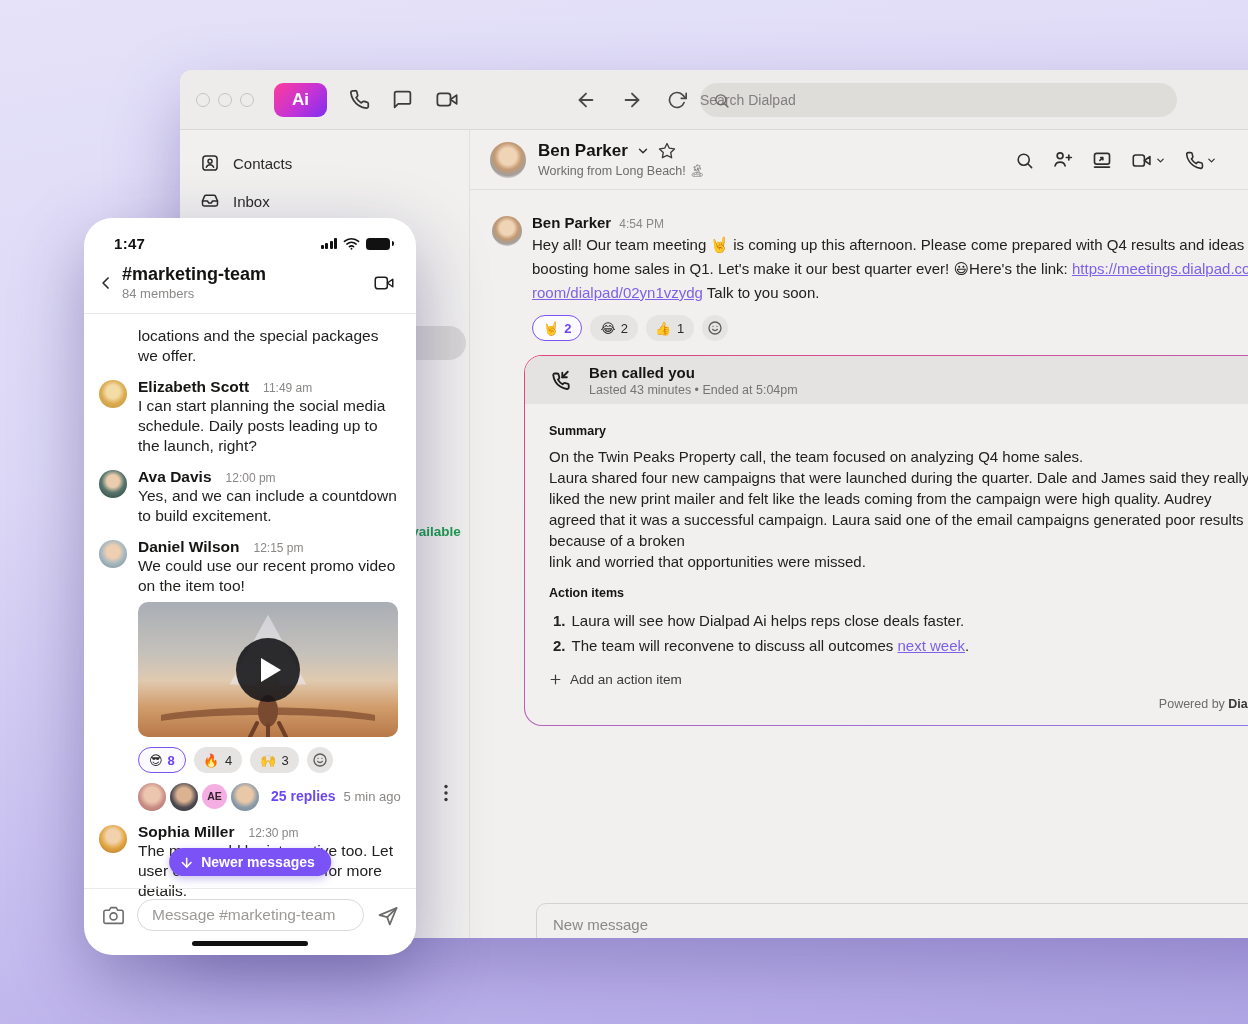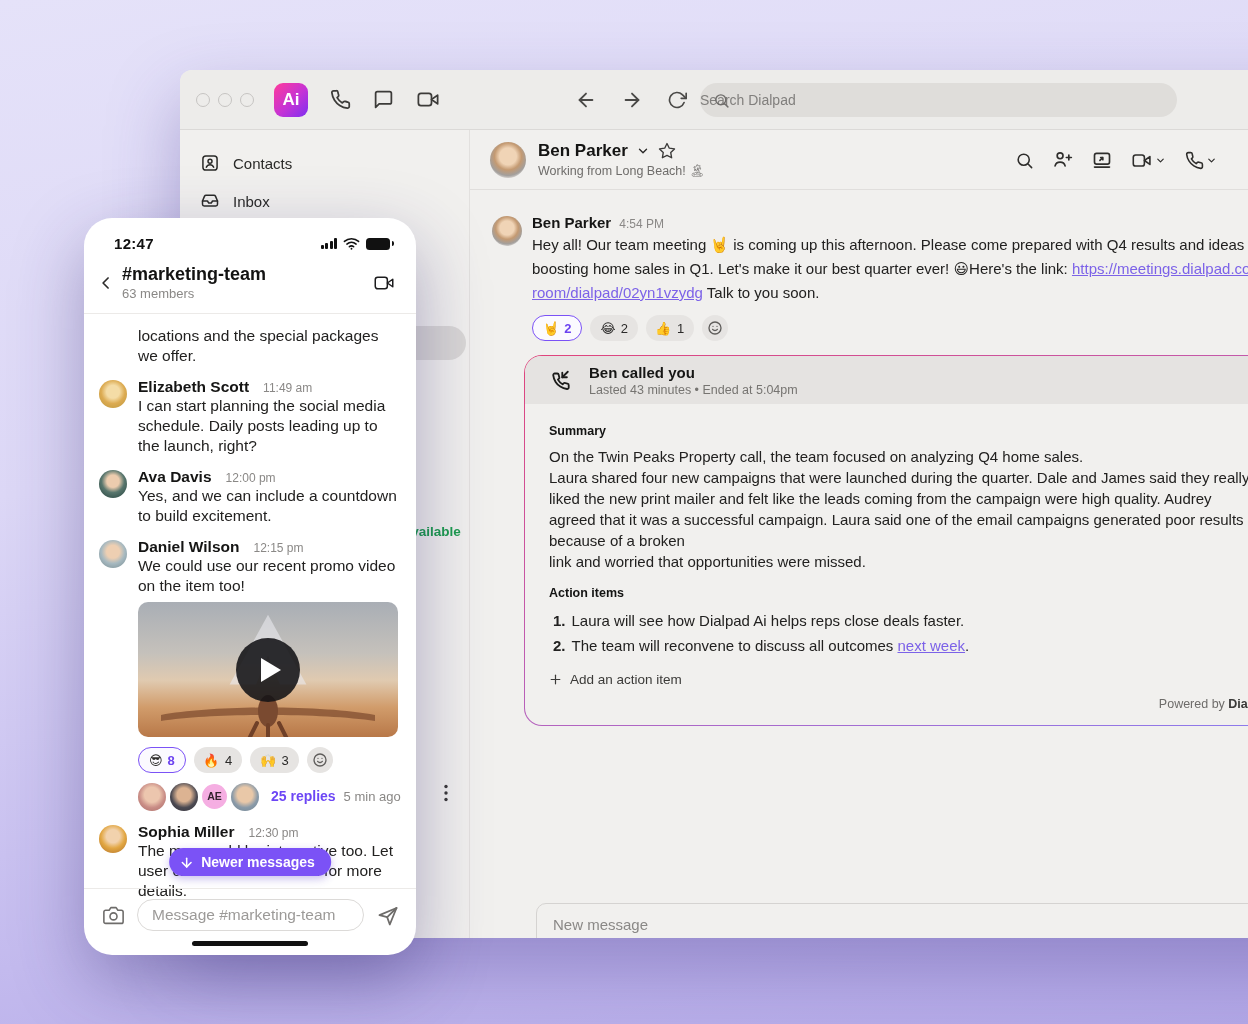--- a/index.html
+++ b/index.html
@@ -18,21 +18,21 @@
     box-shadow:0 30px 70px rgba(70,55,140,.35);
   }
   .titlebar {
     position:absolute; left:0; top:0; right:0; height:60px;
     background:#edecea; border-bottom:1px solid #dbd9d7;
     display:flex; align-items:center;
   }
   .traffic { display:flex; gap:8px; margin-left:16px; }
   .tl { width:14px; height:14px; border-radius:50%; border:1.5px solid #c6c4c2; }
   .app-logo {
-    width:34px; height:34px; border-radius:9px; margin-left:20px;
+    width:53px; height:34px; border-radius:9px; margin-left:20px;
     background:linear-gradient(135deg,#ff3b9a 0%,#c433d6 55%,#7e2ff0 100%);
     color:#fff; font-weight:bold; font-size:17px;
     display:flex; align-items:center; justify-content:center;
   }
   .tb-icon { color:#3c3b39; margin-left:22px; cursor:default; }
   .nav-icons { position:absolute; left:395px; top:0; height:60px; display:flex; align-items:center; gap:24px; color:#4a4947; }
   .searchbar {
     position:absolute; left:520px; top:13px; width:477px; height:34px;
     background:#dfddda; border-radius:17px; display:flex; align-items:center;
   }
@@ -401,21 +401,21 @@
       <div class="composer">
         <input type="text" placeholder="New message" style="">
         
       </div>
     </div>
   </div>
 </div>
 
 <div class="phone">
   <div class="p-status">
-    <span class="p-time">12:47</span>
+    <span class="p-time">1:47</span>
     <span class="p-sicons">
       <span class="sig">
           <i style="height:4px"></i>
           <i style="height:6px"></i>
           <i style="height:8.5px"></i>
           <i style="height:11px"></i>
         </span>
       <svg width="17" height="13" viewBox="0 0 24 18" fill="none" stroke="#111" stroke-width="2.2" stroke-linecap="round">
           <path d="M2 6a15 15 0 0 1 20 0"></path>
           <path d="M5.5 9.8a10 10 0 0 1 13 0"></path>
@@ -427,21 +427,21 @@
   </div>
 
   <div class="p-header">
     <span class="p-back">
         <svg width="20" height="20" viewBox="0 0 24 24" fill="none" stroke="currentColor" stroke-width="2" stroke-linecap="round" stroke-linejoin="round">
           <polyline points="14.5 18 8.5 12 14.5 6"></polyline>
         </svg>
       </span>
     <div>
       <div class="p-title">#marketing-team</div>
-      <div class="p-members">63 members</div>
+      <div class="p-members">84 members</div>
     </div>
     <span class="p-cam">
         <svg width="24" height="20" viewBox="0 0 24 24" fill="none" stroke="currentColor" stroke-width="1.8" stroke-linecap="round" stroke-linejoin="round">
           <rect x="1.5" y="5" width="14.5" height="14" rx="3"></rect>
           <polygon points="22.5 7.5 16 12 22.5 16.5 22.5 7.5"></polygon>
         </svg>
       </span>
   </div>
 
   <div class="p-chat">

